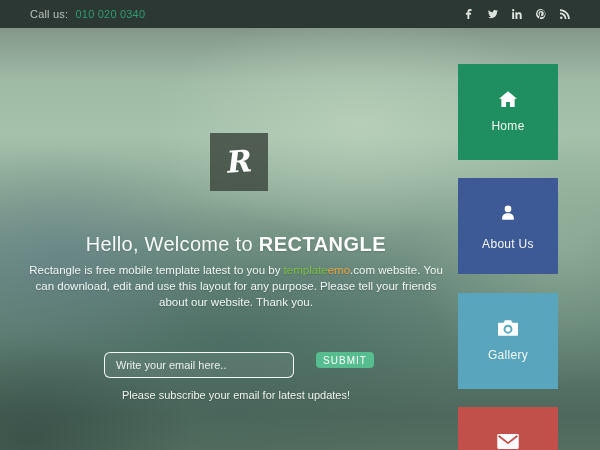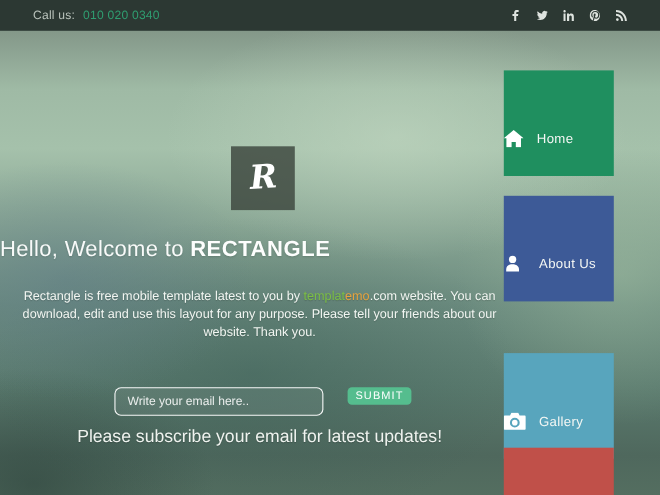--- a/index.html
+++ b/index.html
@@ -29,22 +29,22 @@
   .logo{
     position:absolute;left:210px;top:133px;width:58px;height:58px;
     background:rgba(60,70,61,0.82);
     display:flex;align-items:center;justify-content:center;
   }
   .logo span{
     color:#fff;font-family:"DejaVu Serif",serif;font-style:italic;font-weight:bold;
     font-size:30px;line-height:1;transform:rotate(-4deg);
   }
   .heading{
-    position:absolute;left:0;top:216px;width:472px;margin:0;
-    text-align:left;color:#fdfefd;font-size:20px;font-weight:400;
+    position:absolute;left:0;top:233px;width:472px;margin:0;
+    text-align:center;color:#fdfefd;font-size:20px;font-weight:400;
     letter-spacing:.3px;text-shadow:0 1px 2px rgba(0,0,0,0.15);
   }
   .heading .prefix{font-weight:400;opacity:.97;}
   .heading .brand{font-weight:700;letter-spacing:.5px;}
   .desc{
     position:absolute;left:20px;top:262px;width:432px;margin:0;
     text-align:center;color:#f2f6f2;font-size:11.5px;line-height:16px;
     text-shadow:0 1px 1px rgba(0,0,0,0.18);
   }
   .desc a{text-decoration:none;}
@@ -57,27 +57,27 @@
   }
   .email::placeholder{color:rgba(255,255,255,0.88);}
   .submit{
     position:absolute;left:316px;top:352px;width:58px;height:16px;
     border:none;border-radius:4px;color:#fff;
     font-size:10px;letter-spacing:1px;font-family:"Liberation Sans",sans-serif;
     cursor:pointer;
   }
   .note{
     position:absolute;left:0;top:389px;width:472px;
-    text-align:center;color:#eff3ef;font-size:16px;
+    text-align:center;color:#eff3ef;font-size:11px;
     text-shadow:0 1px 1px rgba(0,0,0,0.2);
   }
   
   .tile{
     position:absolute;left:458px;width:100px;height:96px;
-    display:flex;flex-direction:row;align-items:center;
+    display:flex;flex-direction:column;align-items:center;
     padding-top:27px;box-sizing:border-box;gap:12px;
     text-decoration:none;
   }
   .t0{top:64px;}.t1{top:178px;gap:16px;}.t2{top:293px;}.t3{top:407px;}
   .tile svg{display:block;}
   .tile .tlabel{color:#f4f7f4;font-size:12px;letter-spacing:.3px;}
 </style>
 </head>
 <body>
 
@@ -116,21 +116,21 @@
       </a>
     </div>
   </header>
 
   <div class="logo">
     <span>R</span>
   </div>
 
   <h1 class="heading"><span class="prefix">Hello, Welcome to </span><span class="brand">RECTANGLE</span></h1>
 
-  <p class="desc"><span>Rectangle is free mobile template latest to you by </span><a href="#"><span style="color: rgb(124, 191, 68);">templat</span><span style="color: rgb(232, 163, 61); margin-top: 16px;">emo</span></a><span>.com website. You can download, edit and use this layout for any purpose. Please tell your friends about our website. Thank you.</span></p>
+  <p class="desc"><span>Rectangle is free mobile template latest to you by </span><a href="#"><span style="color: rgb(124, 191, 68);">template</span><span style="color: rgb(232, 163, 61); margin-top: 16px;">emo</span></a><span>.com website. You can download, edit and use this layout for any purpose. Please tell your friends about our website. Thank you.</span></p>
 
   <input type="text" class="email" placeholder="Write your email here.." style="">
 
   <button class="submit" style="background-color: rgb(85, 189, 142);">SUBMIT</button>
 
   <div class="note">Please subscribe your email for latest updates!</div>
 
   <nav>
     <a href="#" class="tile t0" style="background-color: rgb(31, 143, 95);">
       <svg width="18" height="16" viewBox="0 0 16 14" fill="#fff">
@@ -138,21 +138,21 @@
         </svg>
       <span class="tlabel">Home</span>
     </a>
     <a href="#" class="tile t1" style="background-color: rgb(61, 90, 151);">
       <svg width="16" height="16" viewBox="0 0 14 14" fill="#fff">
           <circle cx="7" cy="3.4" r="2.9"></circle>
           <path d="M7 7.2c-3.1 0-5.1 1.7-5.1 4.1V13h10.2v-1.7c0-2.4-2-4.1-5.1-4.1z"></path>
         </svg>
       <span class="tlabel">About Us</span>
     </a>
-    <a href="#" class="tile t2" style="background-color: rgb(88, 165, 189); margin-top: 28px;">
+    <a href="#" class="tile t2" style="background-color: rgb(88, 165, 189);">
       <svg width="20" height="16" viewBox="0 0 18 14" fill="#fff">
           <path fill-rule="evenodd" d="M6.2 0h5.6l1.1 2.2H17c.55 0 1 .45 1 1V13c0 .55-.45 1-1 1H1c-.55 0-1-.45-1-1V3.2c0-.55.45-1 1-1h4.1L6.2 0zM9 4.1a4 4 0 1 0 0 8 4 4 0 0 0 0-8zm0 1.7a2.3 2.3 0 1 1 0 4.6 2.3 2.3 0 0 1 0-4.6z"></path>
         </svg>
       <span class="tlabel">Gallery</span>
     </a>
     <a href="#" class="tile t3" style="background-color: rgb(192, 80, 73);">
       <svg width="22" height="15" viewBox="0 0 20 14">
           <rect x="0" y="0" width="20" height="14" rx="1.2" fill="#fff"></rect>
           <path d="M1.2 1.6 10 8.6l8.8-7" fill="none" stroke="#c05049" stroke-width="1.6"></path>
         </svg>

